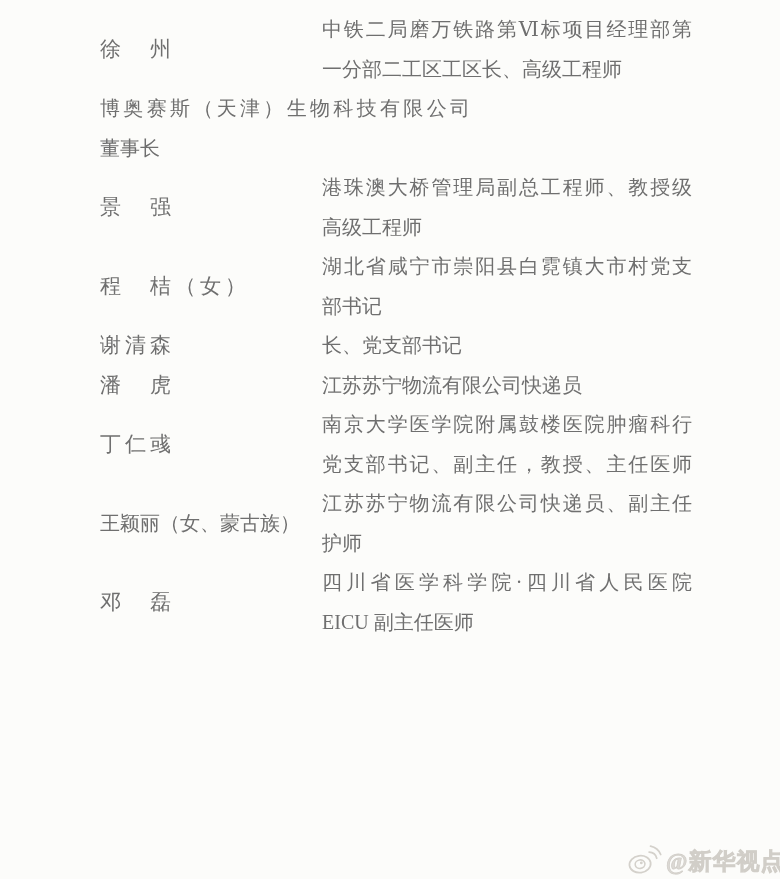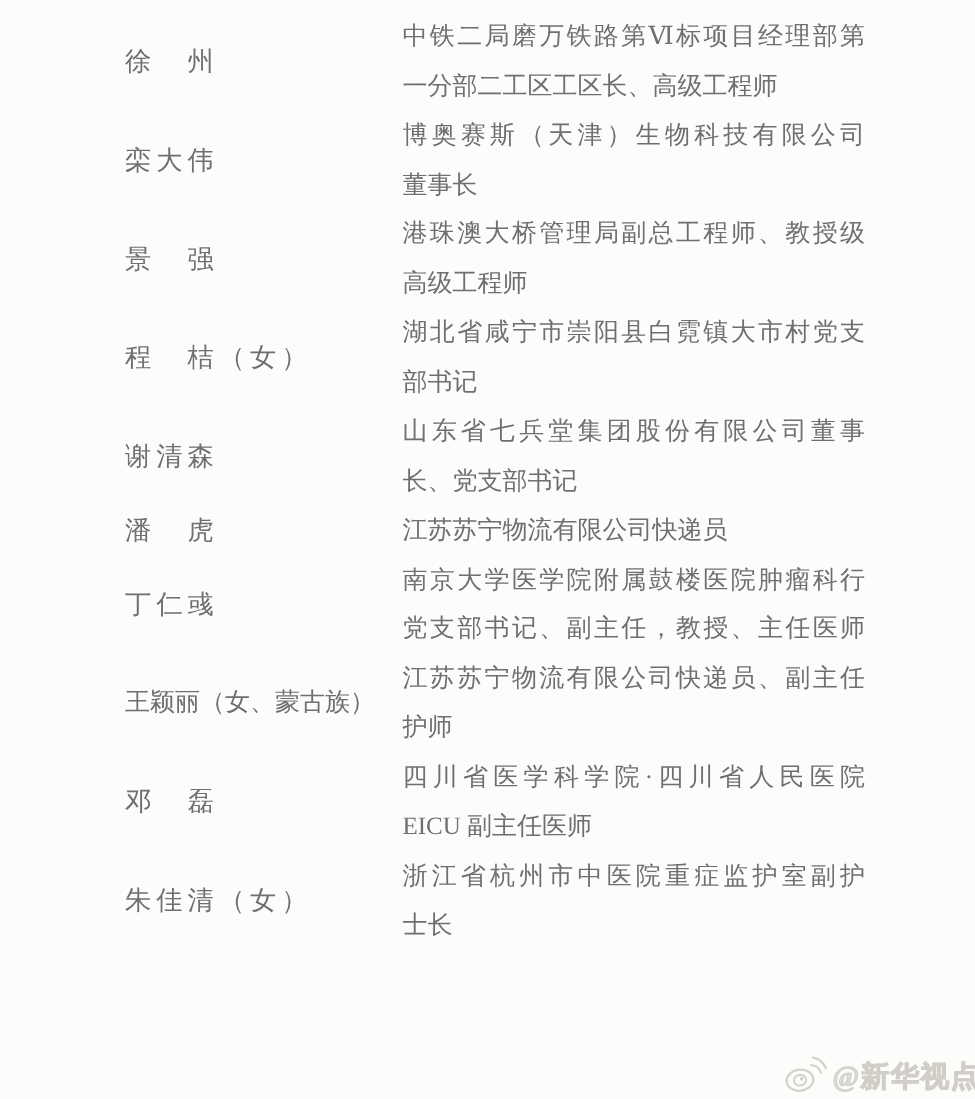--- a/index.html
+++ b/index.html
@@ -77,21 +77,20 @@
 
   <div class="entry">
     <div class="name-col">徐　州</div>
     <div class="desc-col">
       <div class="line fill">中铁二局磨万铁路第Ⅵ标项目经理部第</div>
       <div class="line">一分部二工区工区长、高级工程师</div>
     </div>
   </div>
 
   <div class="entry">
-    <div class="name-col">栾大伟</div>
     <div class="desc-col">
       <div class="line fill">博奥赛斯（天津）生物科技有限公司</div>
       <div class="line">董事长</div>
     </div>
   </div>
 
   <div class="entry">
     <div class="name-col">景　强</div>
     <div class="desc-col">
       <div class="line fill">港珠澳大桥管理局副总工程师、教授级</div>
@@ -103,21 +102,20 @@
     <div class="name-col">程　桔（女）</div>
     <div class="desc-col">
       <div class="line fill">湖北省咸宁市崇阳县白霓镇大市村党支</div>
       <div class="line">部书记</div>
     </div>
   </div>
 
   <div class="entry">
     <div class="name-col">谢清森</div>
     <div class="desc-col">
-      <div class="line fill">山东省七兵堂集团股份有限公司董事</div>
       <div class="line">长、党支部书记</div>
     </div>
   </div>
 
   <div class="entry">
     <div class="name-col">潘　虎</div>
     <div class="desc-col">
       <div class="line">江苏苏宁物流有限公司快递员</div>
     </div>
   </div>
@@ -140,27 +138,20 @@
   </div>
 
   <div class="entry">
     <div class="name-col">邓　磊</div>
     <div class="desc-col">
       <div class="line fill">四川省医学科学院·四川省人民医院</div>
       <div class="line">EICU 副主任医师</div>
     </div>
   </div>
 
-  <div class="entry">
-    <div class="name-col">朱佳清（女）</div>
-    <div class="desc-col">
-      <div class="line fill">浙江省杭州市中医院重症监护室副护</div>
-      <div class="line">士长</div>
-    </div>
-  </div>
 
   <div class="watermark">
     <span class="wm-icon">
       <svg width="36" height="32" viewBox="0 0 40 36" fill="none">
         <ellipse cx="14" cy="23" rx="12" ry="9.5" stroke="#d2cfc9" stroke-width="2"></ellipse>
         <ellipse cx="14" cy="23" rx="5.5" ry="4.8" stroke="#d2cfc9" stroke-width="1.8"></ellipse>
         <circle cx="15.6" cy="21.8" r="1.6" fill="#d2cfc9"></circle>
         <path d="M26 11 A 9 9 0 0 1 33.5 19" stroke="#d2cfc9" stroke-width="2" stroke-linecap="round"></path>
         <path d="M28.5 4.5 A 15.5 15.5 0 0 1 38.5 15.5" stroke="#d2cfc9" stroke-width="2" stroke-linecap="round"></path>
       </svg>

